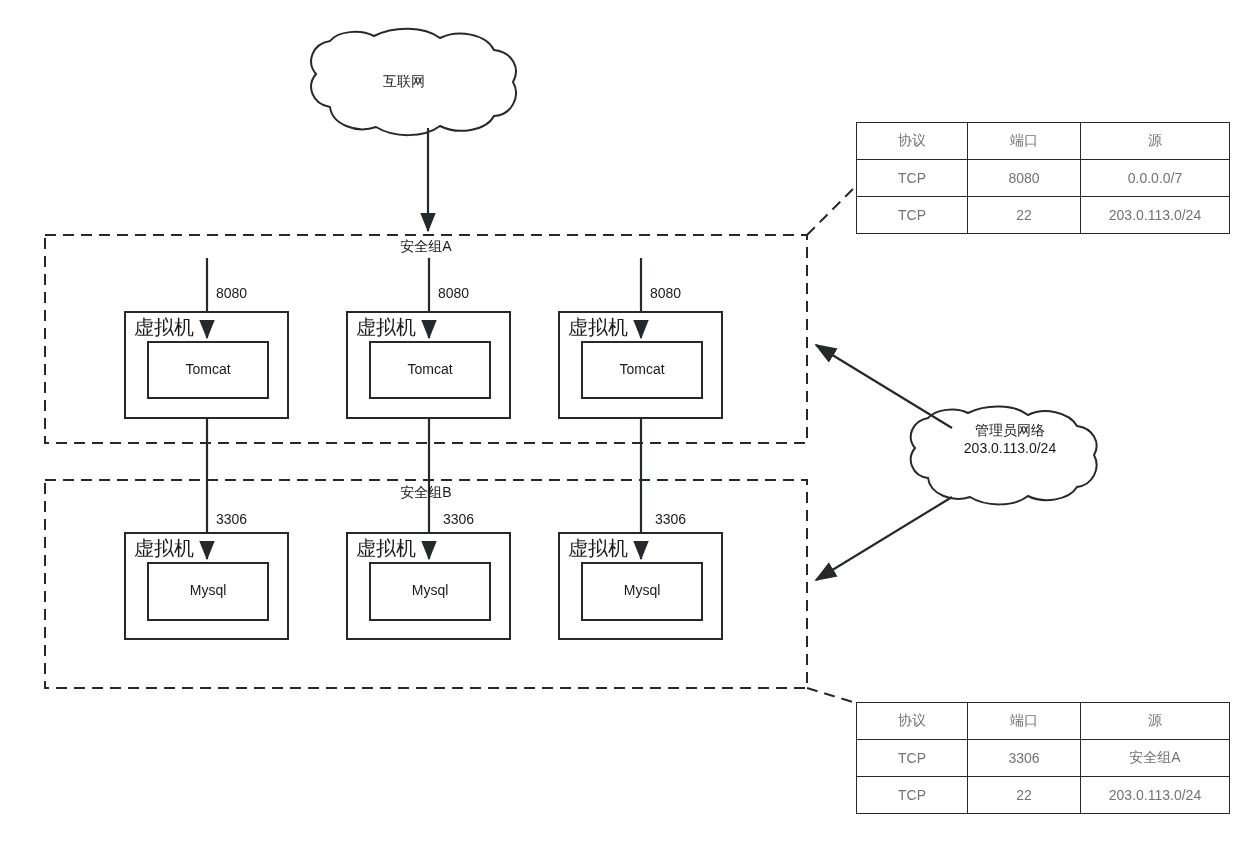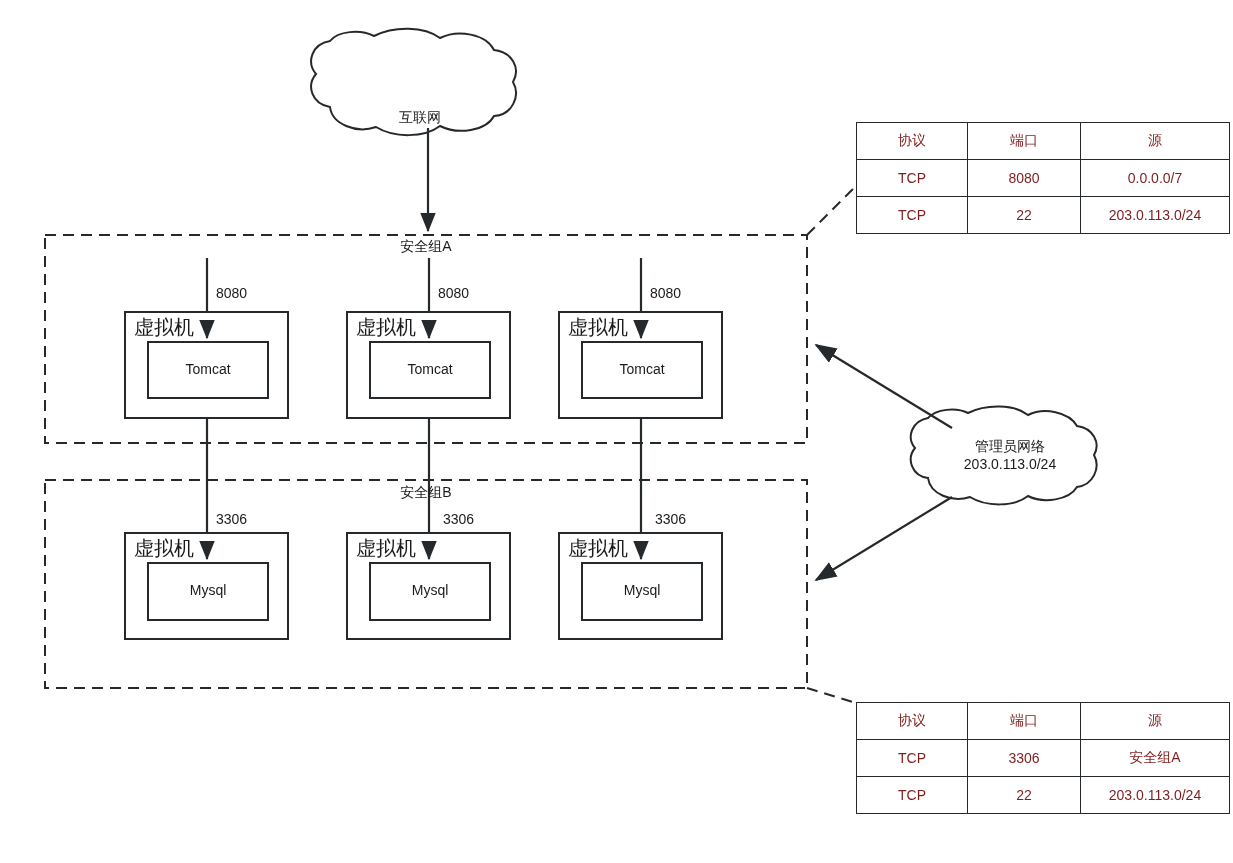--- a/index.html
+++ b/index.html
@@ -70,21 +70,21 @@
     border-collapse: collapse;
     background: #ffffff;
     font-size: 14px;
   }
   table.rules td {
     border: 1.6px solid #26292b;
     text-align: center;
     vertical-align: middle;
     height: 36px;
     padding: 0 6px;
-    color: #7f1d1d;
+    color: #737373;
     font-weight: normal;
   }
   .col-proto { width: 98px; }
   .col-port  { width: 100px; }
   .col-src   { width: 136px; }
   .vm-title {
     font-size: 20px;
   }
   .port-label {
     font-size: 14px;
@@ -177,23 +177,23 @@
     <rect class="box-fill" x="582" y="563" width="120" height="57"></rect>
 
     <path class="flow" marker-end="url(#arrow)" d="M 207,320 L 207,338"></path>
     <path class="flow" marker-end="url(#arrow)" d="M 429,320 L 429,338"></path>
     <path class="flow" marker-end="url(#arrow)" d="M 641,320 L 641,338"></path>
     <path class="flow" marker-end="url(#arrow)" d="M 207,541 L 207,559"></path>
     <path class="flow" marker-end="url(#arrow)" d="M 429,541 L 429,559"></path>
     <path class="flow" marker-end="url(#arrow)" d="M 641,541 L 641,559"></path>
   </svg>
 
-  <div class="lbl lbl-center" style="left:420px; top:82px;margin-top:36px;">互联网</div>
-
-  <div class="lbl lbl-center" style="left:1010px; top:455px;">
+  <div class="lbl lbl-center" style="left:404px; top:82px;">互联网</div>
+
+  <div class="lbl lbl-center" style="left:1010px; top:439px;">
     <div>管理员网络</div>
     <div>203.0.113.0/24</div>
   </div>
 
   <div class="lbl lbl-center group-label" style="left:426px; top:247px;">安全组A</div>
 
   <div class="lbl lbl-center group-label" style="left:426px; top:493px;">安全组B</div>
 
   <div class="lbl port-label" style="left:216px; top:285px;">8080</div>
   <div class="lbl port-label" style="left:438px; top:285px;">8080</div>

